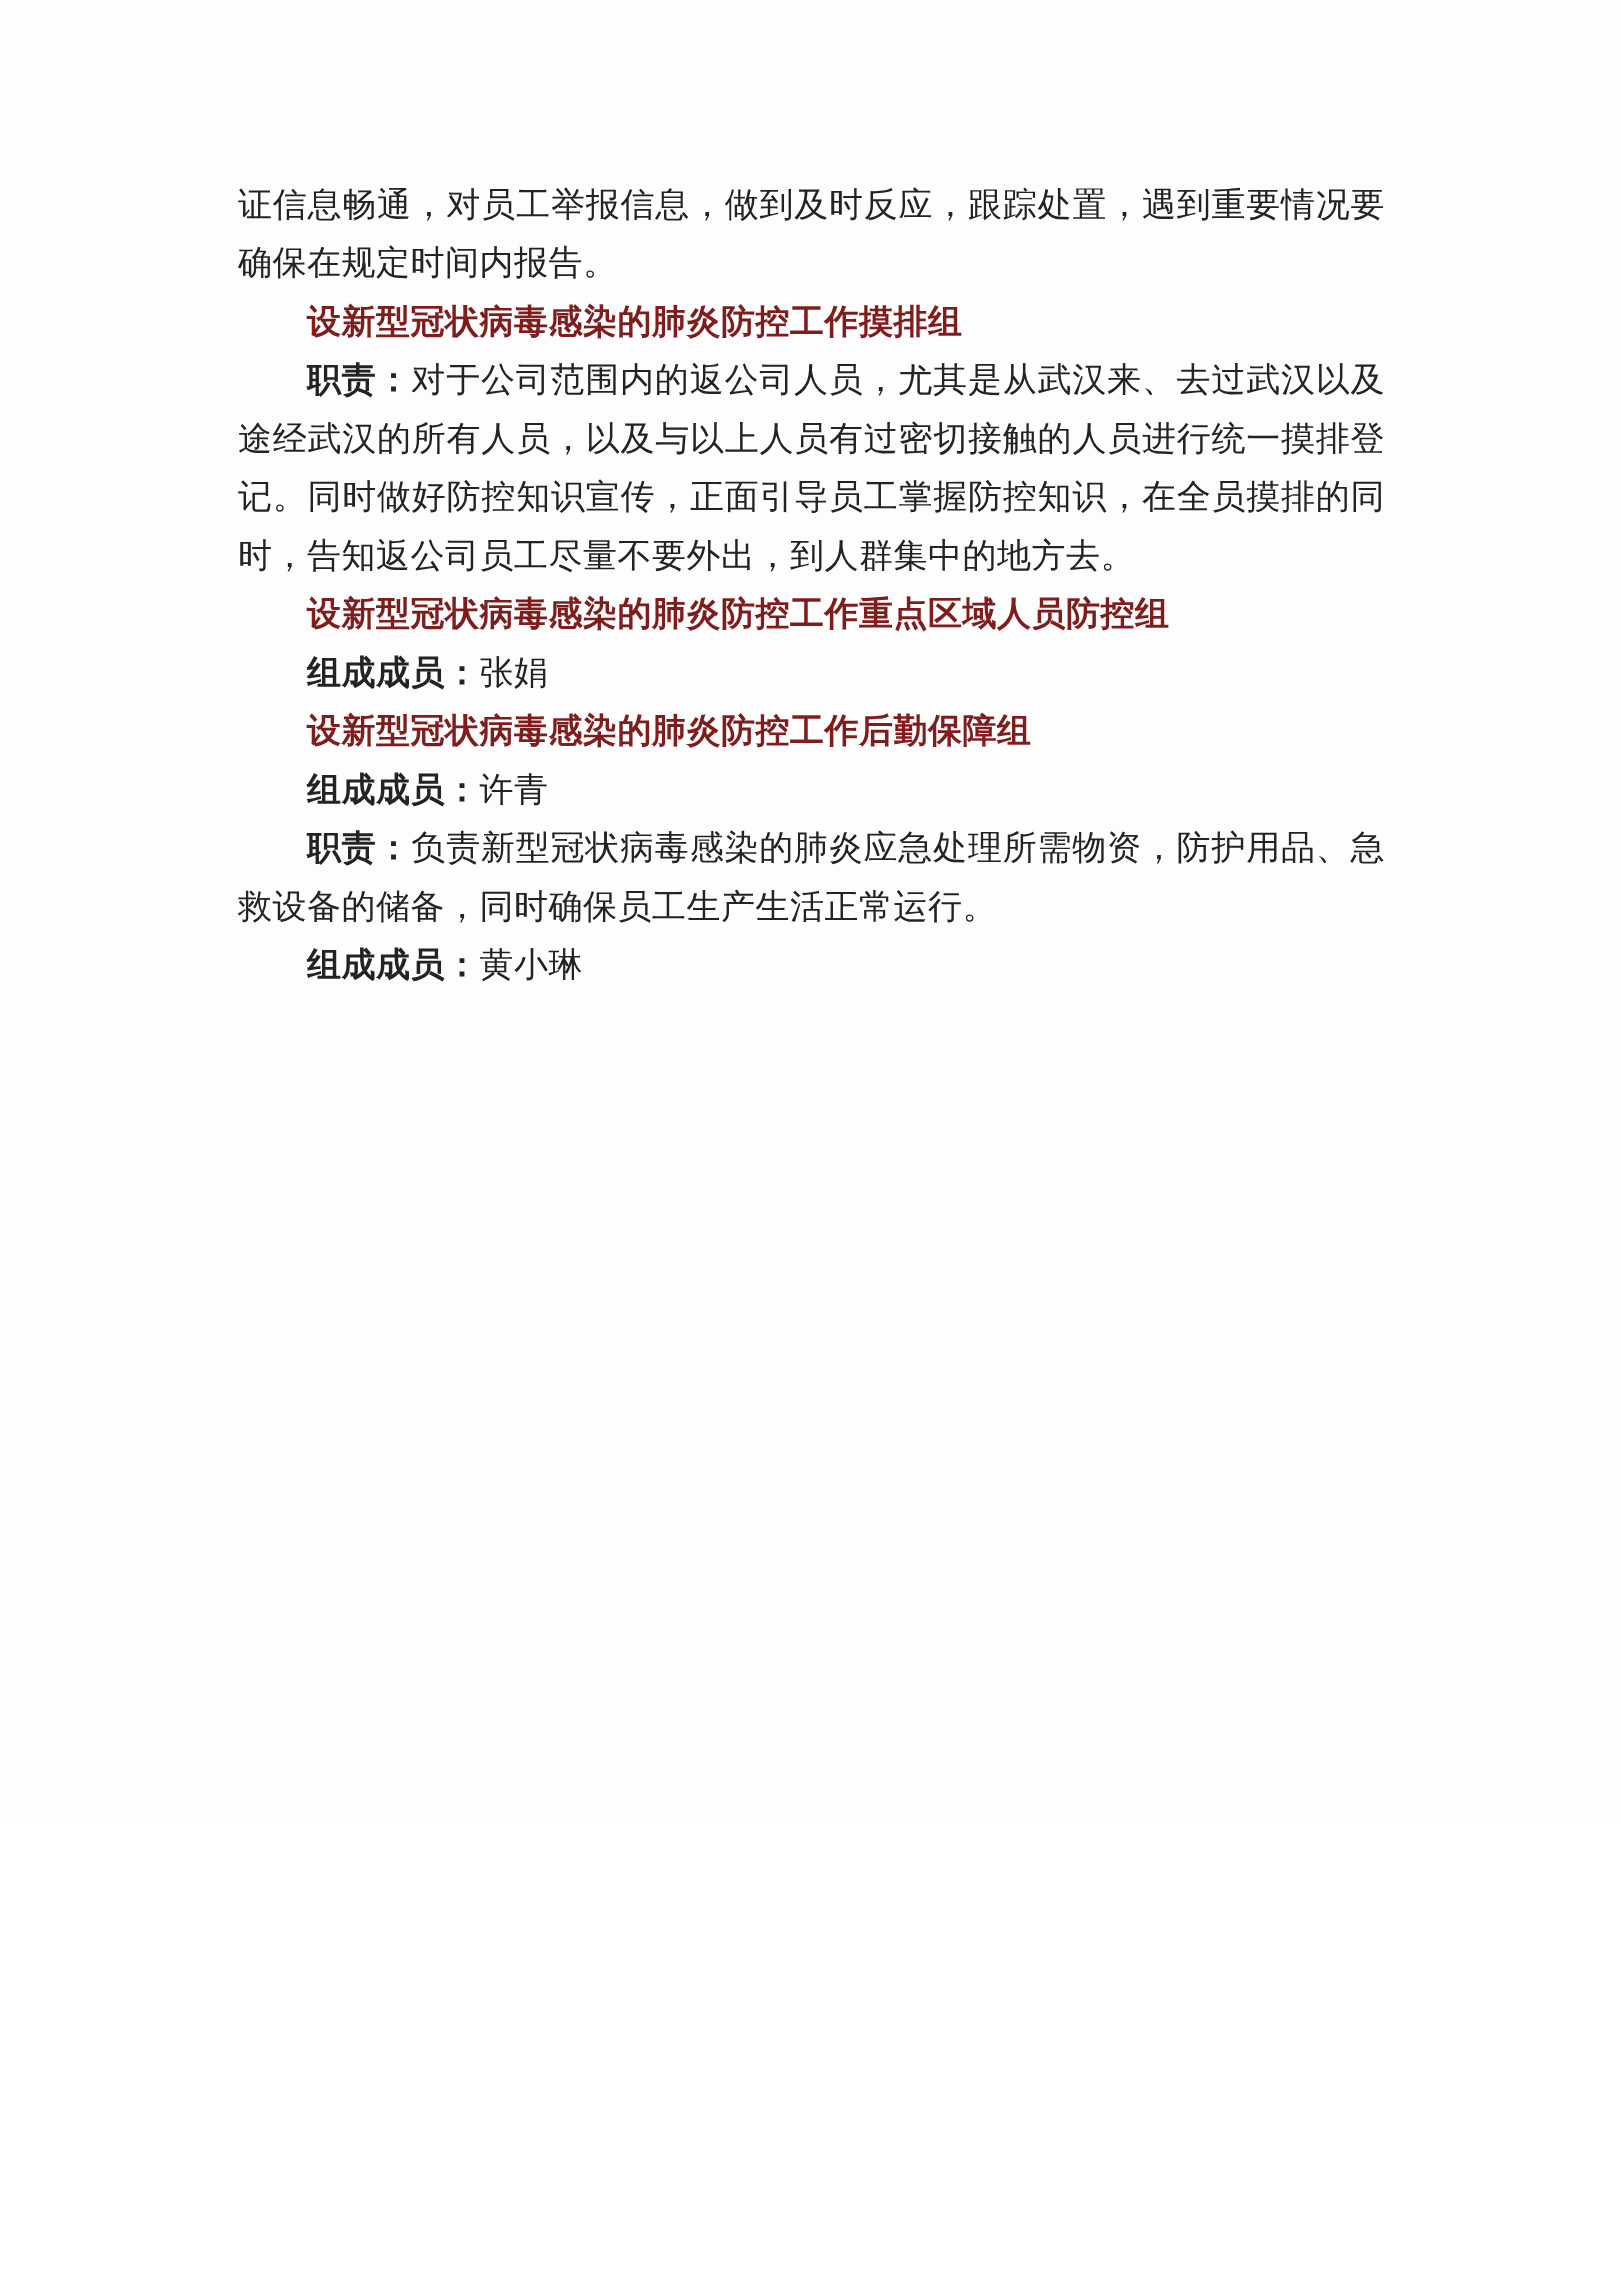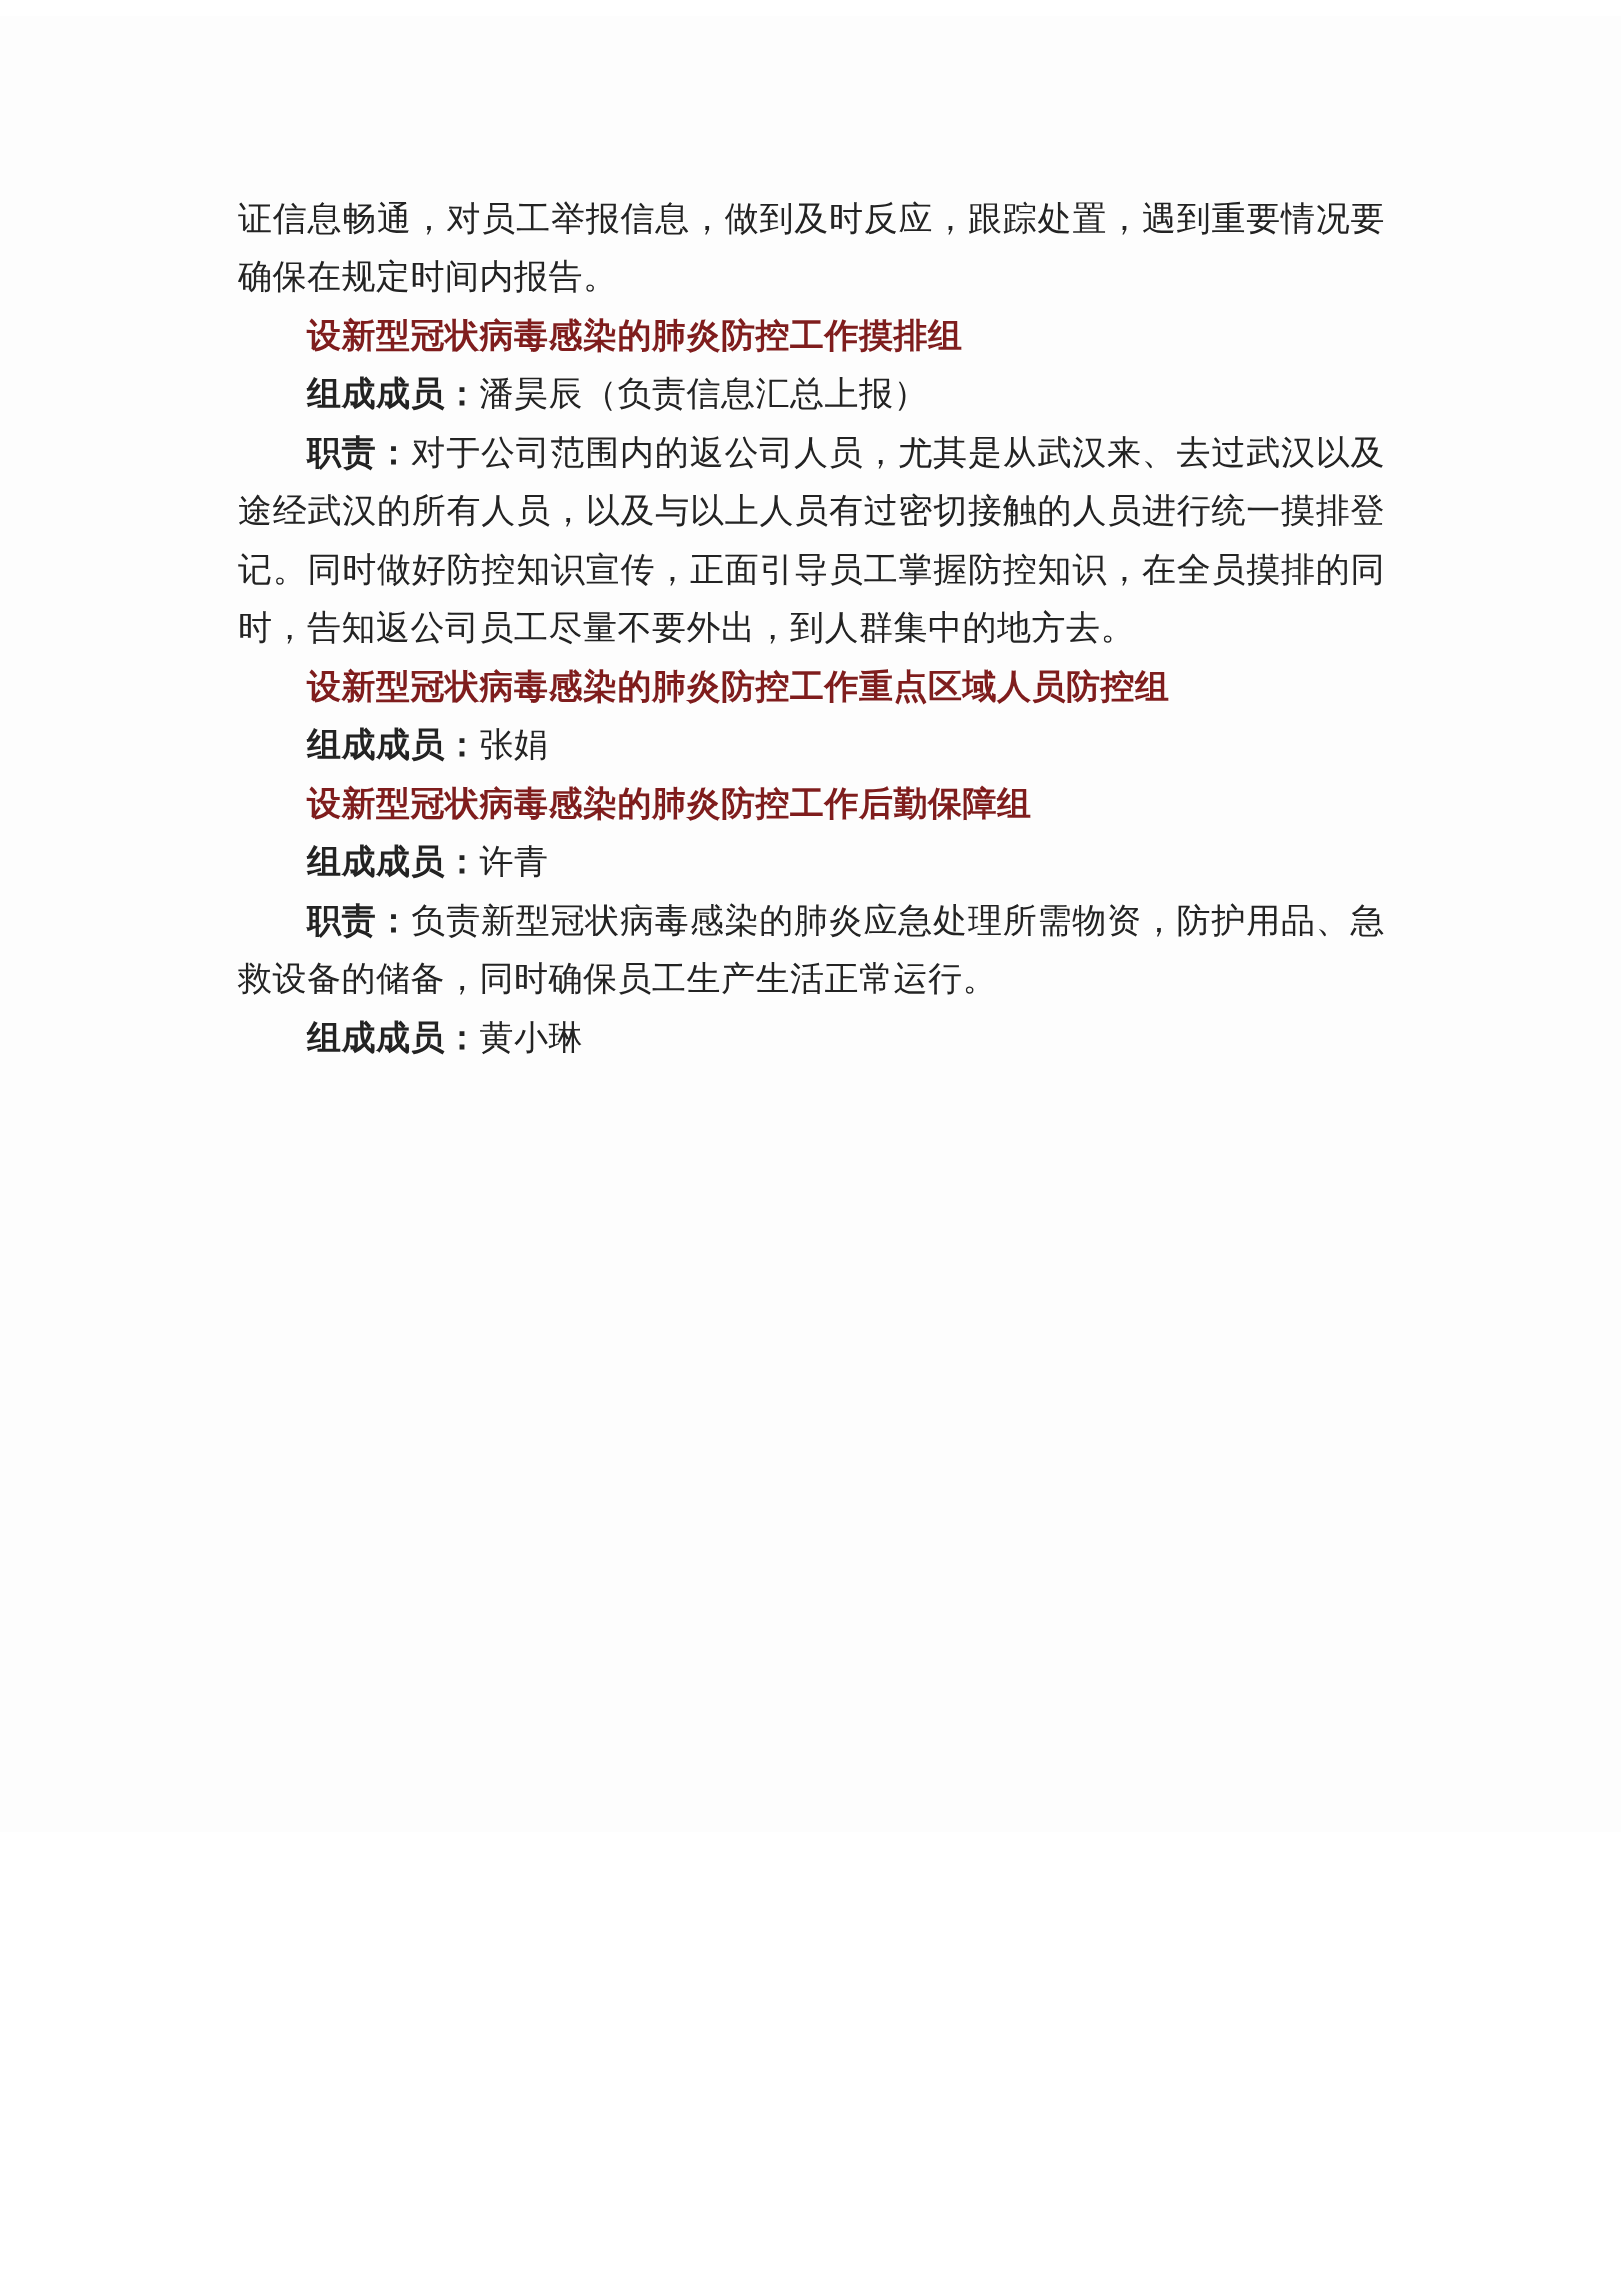--- a/index.html
+++ b/index.html
@@ -12,21 +12,21 @@
     width: 1621px;
     height: 2292px;
     position: relative;
     font-family: "DejaVu Serif", "Liberation Serif", serif;
     color: #1a1a1a;
     overflow: hidden;
   }
   .page {
     position: absolute;
     left: 0;
-    top: 16px;
+    top: 2px;
     width: 1621px;
     height: 1816px;
     background: #fdfdfd;
   }
   .content {
     position: absolute;
     left: 238px;
     top: 173px;
     width: 1147px;
   }
@@ -60,23 +60,20 @@
 </head>
 <body>
 
 <div class="page">
   <div class="content">
 
     <p class="body-para block">证信息畅通，对员工举报信息，做到及时反应，跟踪处置，遇到重要情况要确保在规定时间内报告。</p>
 
     <p class="heading block">设新型冠状病毒感染的肺炎防控工作摸排组</p>
 
-    <p class="indent block">
-      <span class="run-bold">组成成员：</span><span>潘昊辰（负责信息汇总上报）</span>
-    </p>
 
     <p class="indent block">
       <span class="run-bold">职责：</span><span>对于公司范围内的返公司人员，尤其是从武汉来、去过武汉以及途经武汉的所有人员，以及与以上人员有过密切接触的人员进行统一摸排登记。同时做好防控知识宣传，正面引导员工掌握防控知识，在全员摸排的同时，告知返公司员工尽量不要外出，到人群集中的地方去。</span>
     </p>
 
     <p class="heading block">设新型冠状病毒感染的肺炎防控工作重点区域人员防控组</p>
 
     <p class="indent block">
       <span class="run-bold">组成成员：</span><span>张娟</span>
     </p>

